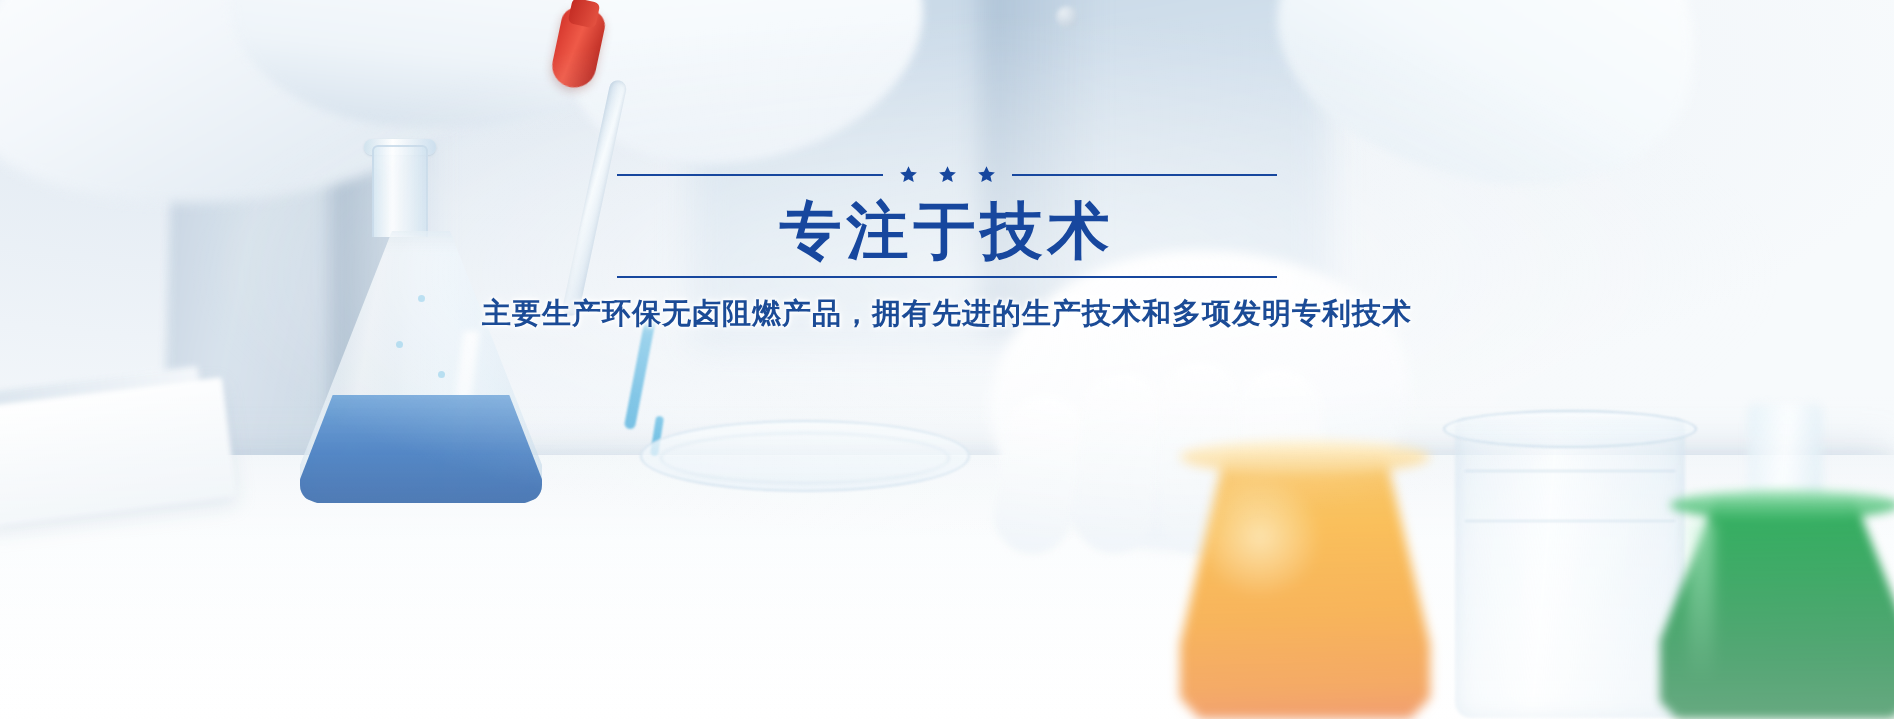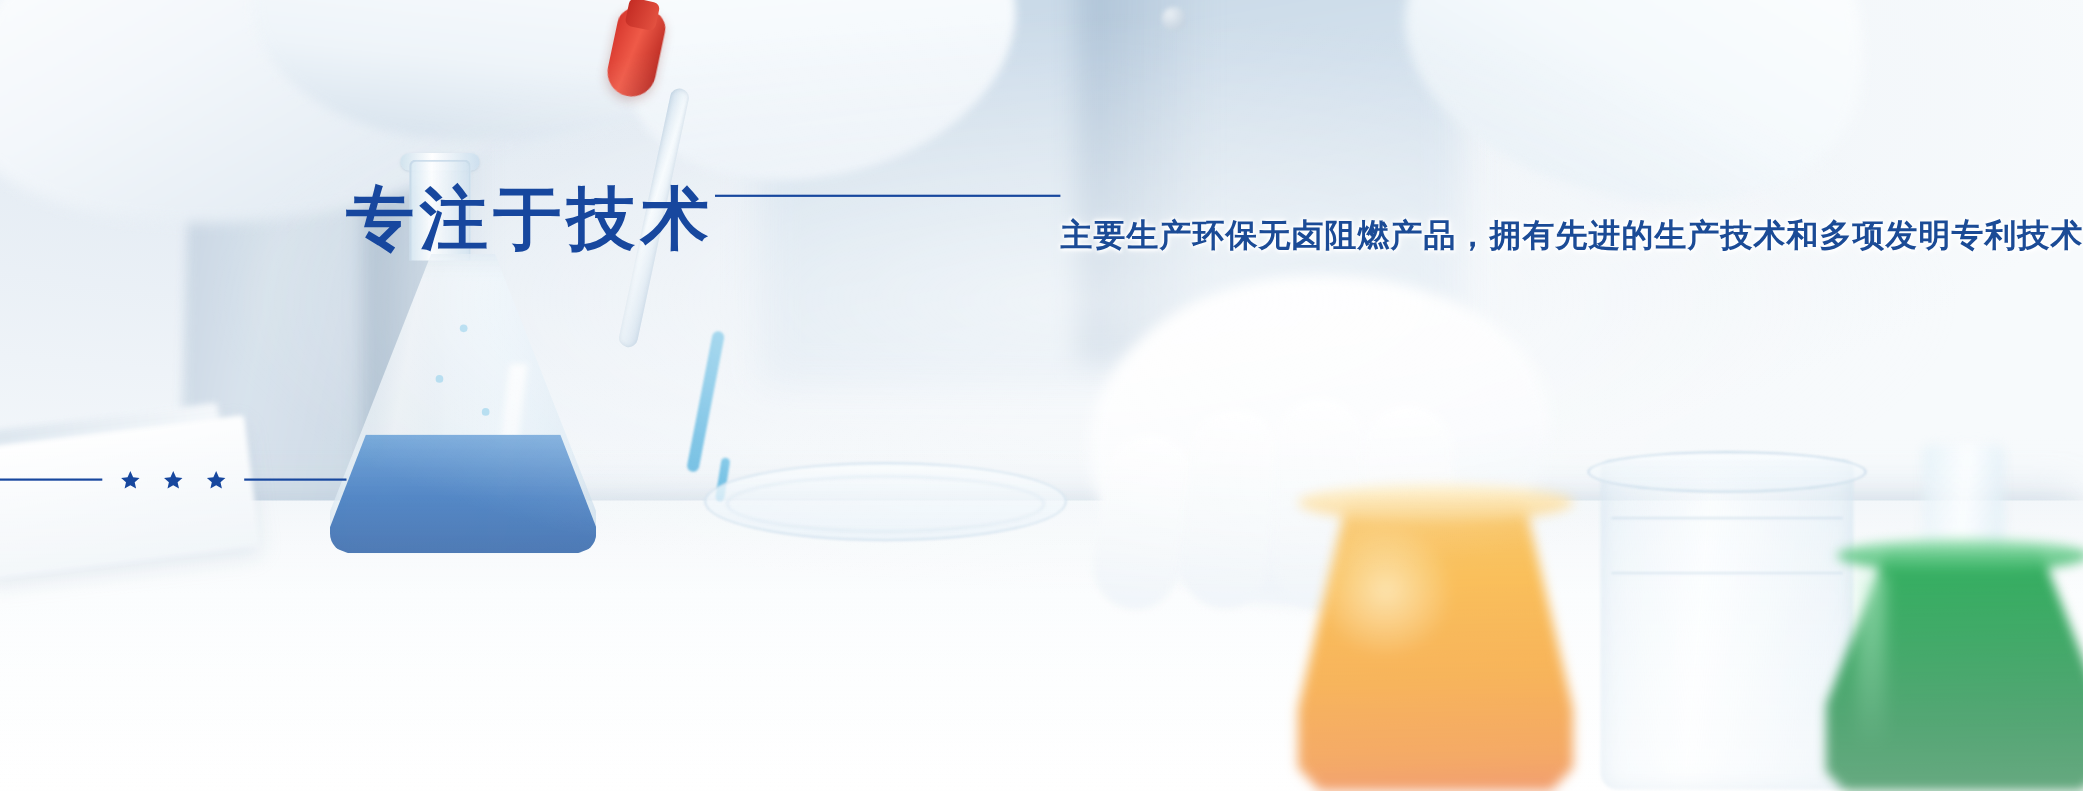--- a/index.html
+++ b/index.html
@@ -289,21 +289,21 @@
     position:absolute; inset:0;
     background:
       radial-gradient(60% 52% at 52% 38%, rgba(255,255,255,.55), rgba(255,255,255,0) 70%),
       linear-gradient(180deg, rgba(255,255,255,0) 55%, rgba(255,255,255,.38) 100%);
     pointer-events:none;
   }
 
   
   .content{
     position:absolute; left:0; right:0; top:0; bottom:0;
-    display:flex; 
+    display:flex; flex-direction:column; align-items:center;
     padding-top:165px;
   }
 
   
   .rule-row{
     display:flex; align-items:center; justify-content:center;
     gap:16px; width:660px; margin-bottom:12px;
   }
   .rule{ height:2px; background:#17479e; flex:1 1 auto; }
   .stars{ display:flex; gap:20px; }
@@ -336,21 +336,21 @@
     margin-top:18px;
     color:#1a4ea5;
     font-size:27px;
     font-weight:700;
     letter-spacing:1.2px;
     white-space:nowrap;
   }
 
   
   .tagline{
-    margin-top:30px;
+    margin-top:16px;
     color:#1b4b96;
     font-size:29px;
     font-weight:700;
     letter-spacing:1px;
     white-space:nowrap;
     text-shadow:
       0 0 5px rgba(255,255,255,.95),
       1px 1px 3px rgba(255,255,255,.95),
       -1px -1px 3px rgba(255,255,255,.95),
       0 0 12px rgba(255,255,255,.8);

